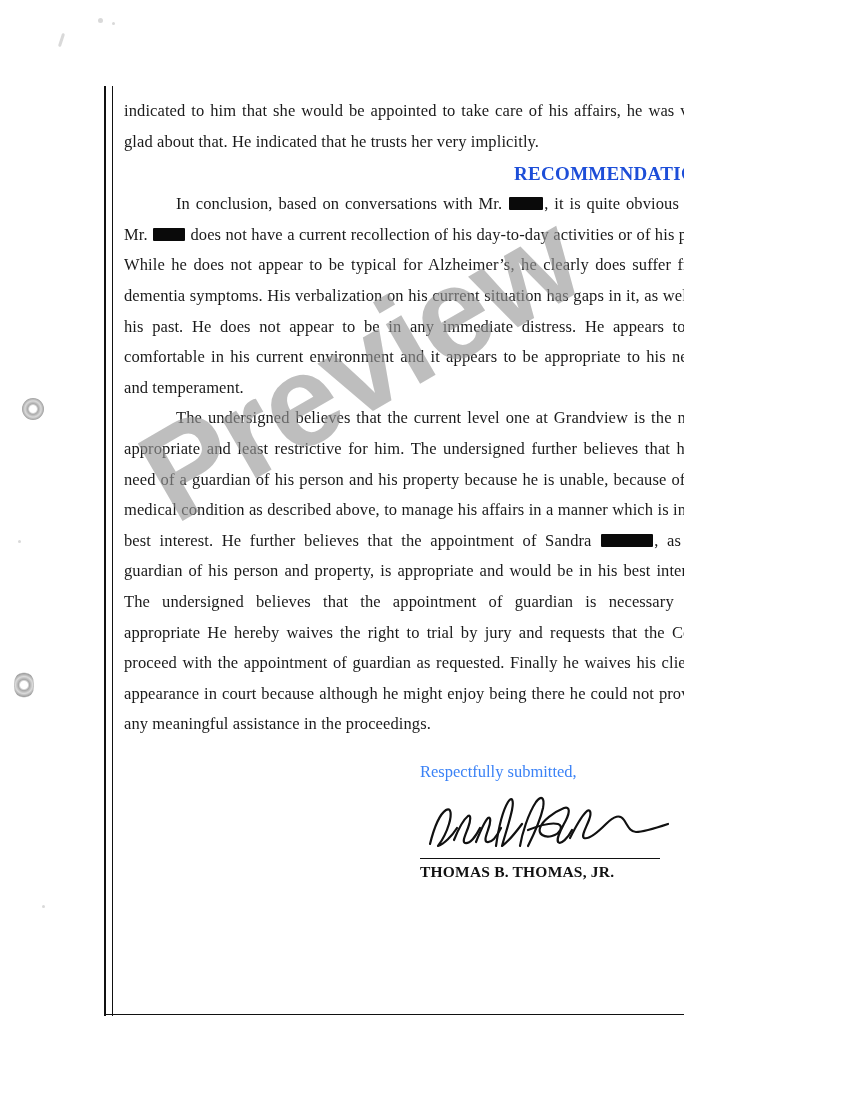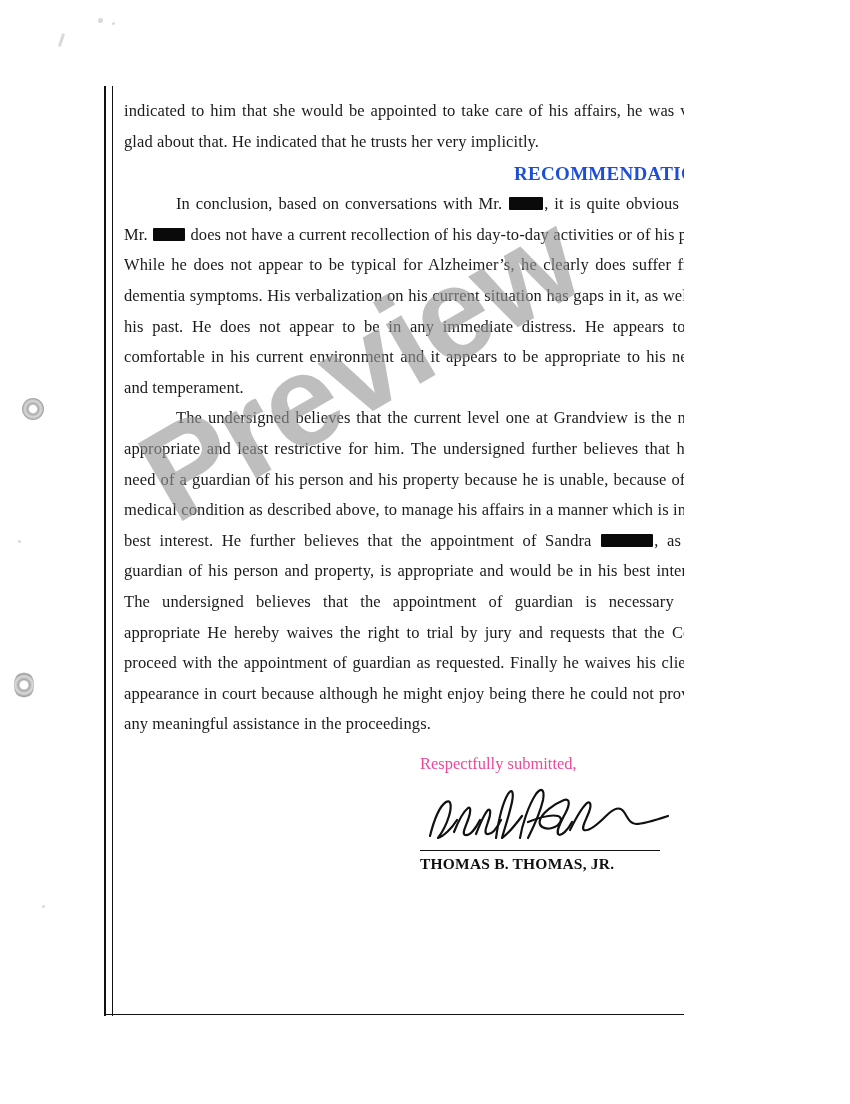--- a/index.html
+++ b/index.html
@@ -91,24 +91,24 @@
     height: 13px;
     vertical-align: -1px;
     margin: 0 1px;
     border-radius: 1px;
   }
   .redaction.r-short { width: 34px; }
   .redaction.r-mid   { width: 32px; }
   .redaction.r-long  { width: 52px; }
 
   .closing {
-    margin-top: 14px;
+    margin-top: 22px;
     padding-left: 296px;
     font-size: 16.5px;
-    color: #ec4899;
+    color: #3b82f6;
   }
   .signature-block {
     margin-top: 6px;
     padding-left: 296px;
     position: relative;
   }
   .sig-svg { display: block; margin-left: 4px; }
   .sig-line {
     width: 240px;
     height: 1px;

